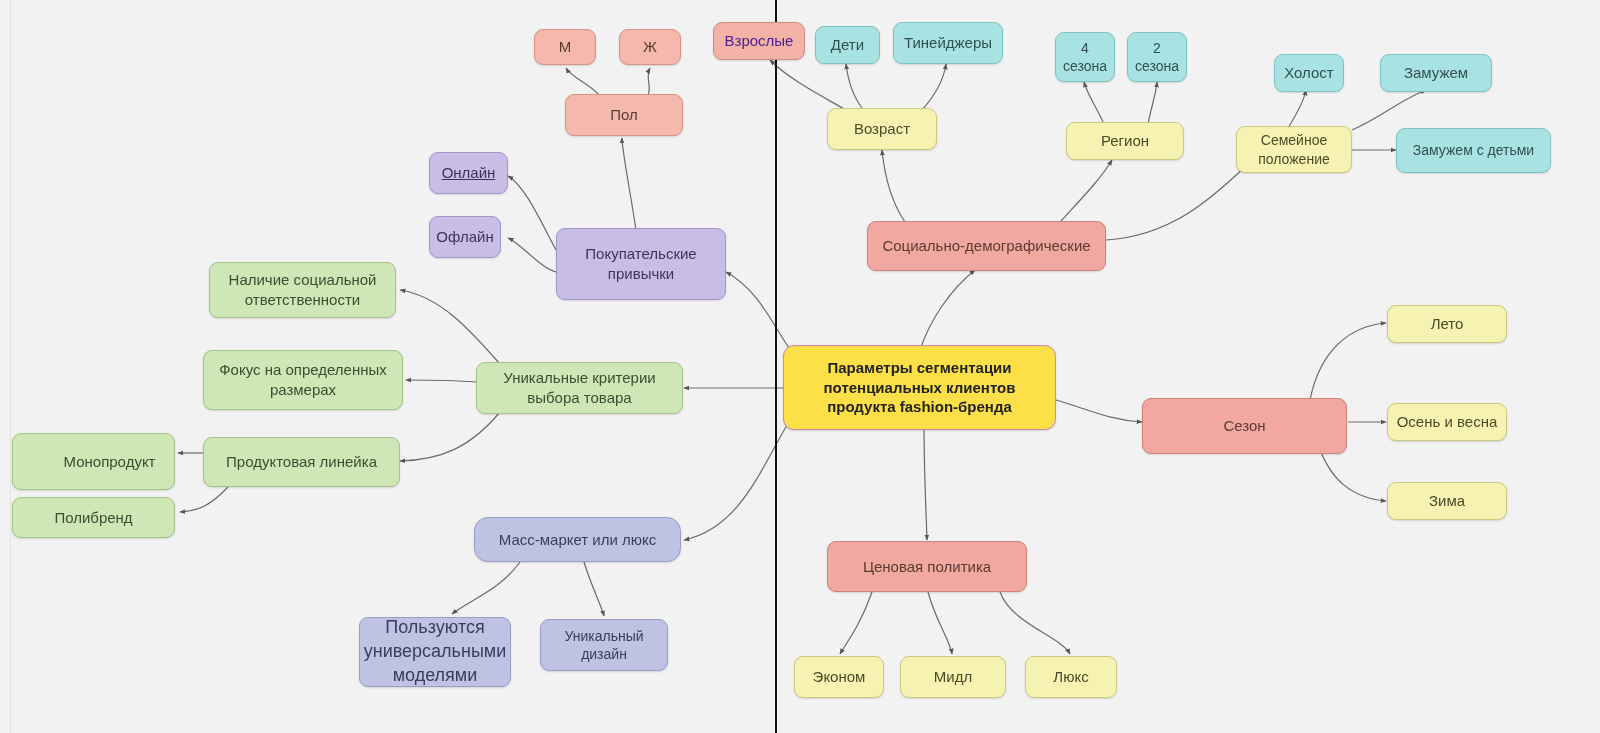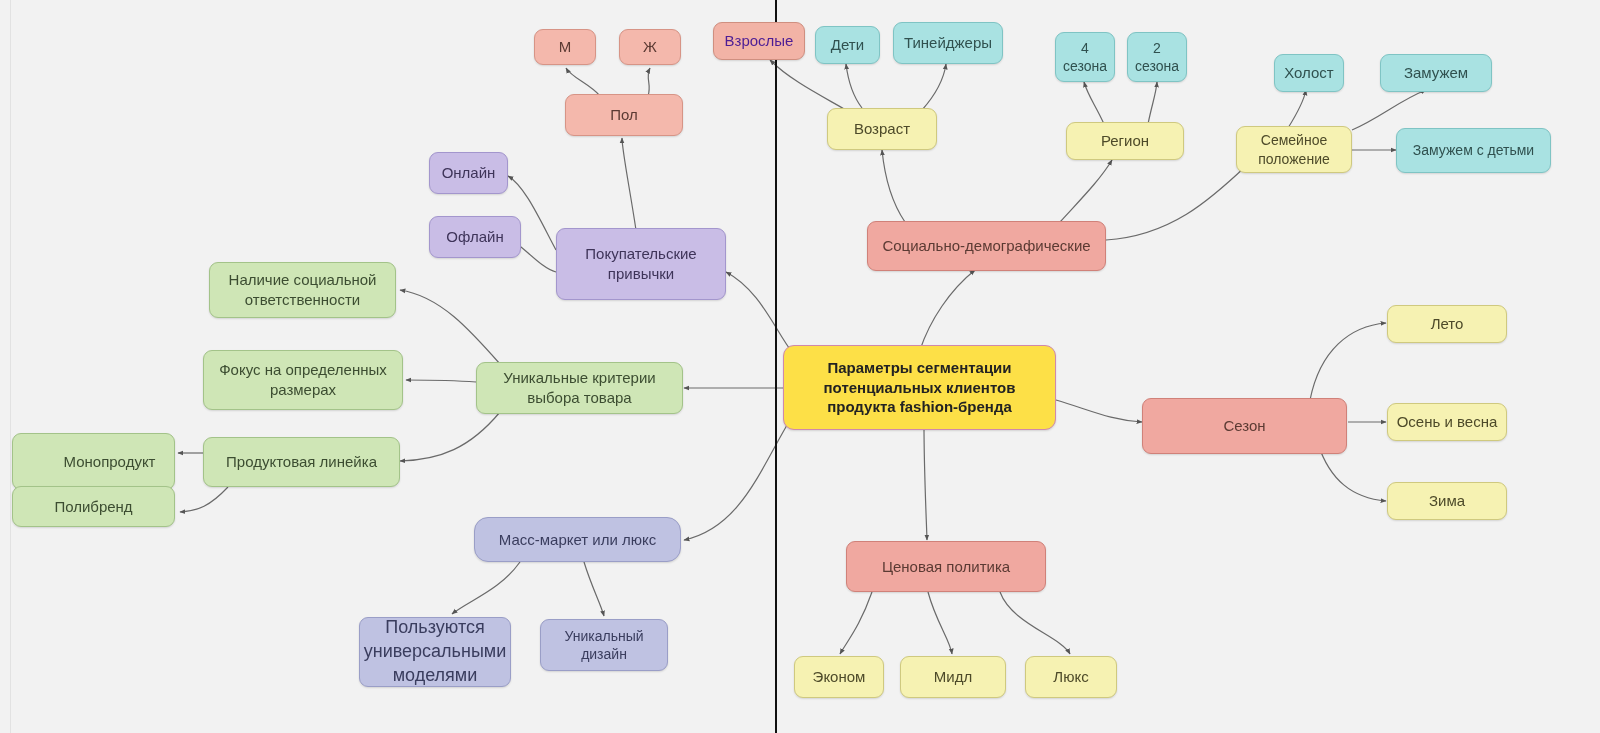--- a/index.html
+++ b/index.html
@@ -152,24 +152,24 @@
   <div class="node c-salmon" style="left:534px;top:29px;width:62px;height:36px;">
     <span>М</span>
   </div>
   <div class="node c-salmon" style="left:619px;top:29px;width:62px;height:36px;">
     <span>Ж</span>
   </div>
   <div class="node c-salmon" style="left:565px;top:94px;width:118px;height:42px;">
     <span>Пол</span>
   </div>
 
-  <div class="node c-purple" style="left:429px;top:152px;width:79px;height:42px;">
+  <div class="node c-purple" style="left:429px;top:152px;width:79px;height:42px;text-decoration:underline;">
     <span>Онлайн</span>
   </div>
-  <div class="node c-purple" style="left:429px;top:216px;width:92px;height:42px;">
+  <div class="node c-purple" style="left:429px;top:216px;width:72px;height:42px;">
     <span>Офлайн</span>
   </div>
   <div class="node c-purple" style="left:556px;top:228px;width:170px;height:72px;">
     <span>Покупательские
 привычки</span>
   </div>
 
   <div class="node c-pink root" style="left:783px;top:345px;width:273px;height:85px;">
     <span>Параметры сегментации
 потенциальных клиентов
@@ -230,21 +230,21 @@
   <div class="node c-green" style="left:203px;top:350px;width:200px;height:60px;">
     <span>Фокус на определенных
 размерах</span>
   </div>
   <div class="node c-green" style="left:203px;top:437px;width:197px;height:50px;">
     <span>Продуктовая линейка</span>
   </div>
   <div class="node c-green" style="left:12px;top:433px;width:163px;height:57px;padding-left:40px;">
     <span>Монопродукт</span>
   </div>
-  <div class="node c-green" style="left:12px;top:486px;width:163px;height:41px;">
+  <div class="node c-green" style="left:12px;top:497px;width:163px;height:41px;">
     <span>Полибренд</span>
   </div>
 
   <div class="node c-purple-blue" style="left:474px;top:517px;width:207px;height:45px;border-radius:14px;">
     <span>Масс-маркет или люкс</span>
   </div>
   <div class="node c-purple-blue" style="left:359px;top:617px;width:152px;height:70px;font-size:18px;">
     <span>Пользуются
 универсальными
 моделями</span>
@@ -260,21 +260,21 @@
   <div class="node c-yellow" style="left:1387px;top:305px;width:120px;height:38px;">
     <span>Лето</span>
   </div>
   <div class="node c-yellow" style="left:1387px;top:403px;width:120px;height:38px;">
     <span>Осень и весна</span>
   </div>
   <div class="node c-yellow" style="left:1387px;top:482px;width:120px;height:38px;">
     <span>Зима</span>
   </div>
 
-  <div class="node c-pinkred" style="left:827px;top:541px;width:200px;height:51px;margin-left:19px;">
+  <div class="node c-pinkred" style="left:827px;top:541px;width:200px;height:51px;">
     <span>Ценовая политика</span>
   </div>
   <div class="node c-yellow" style="left:794px;top:656px;width:90px;height:42px;">
     <span>Эконом</span>
   </div>
   <div class="node c-yellow" style="left:900px;top:656px;width:106px;height:42px;">
     <span>Мидл</span>
   </div>
   <div class="node c-yellow" style="left:1025px;top:656px;width:92px;height:42px;">
     <span>Люкс</span>

